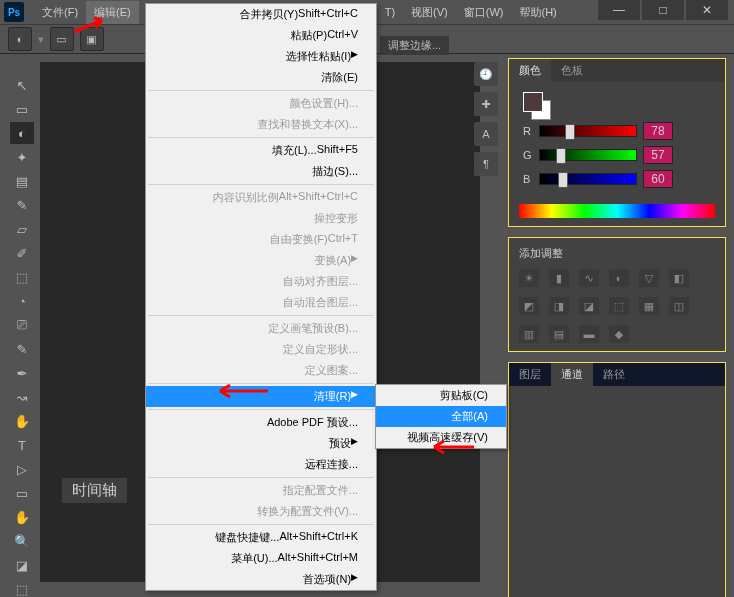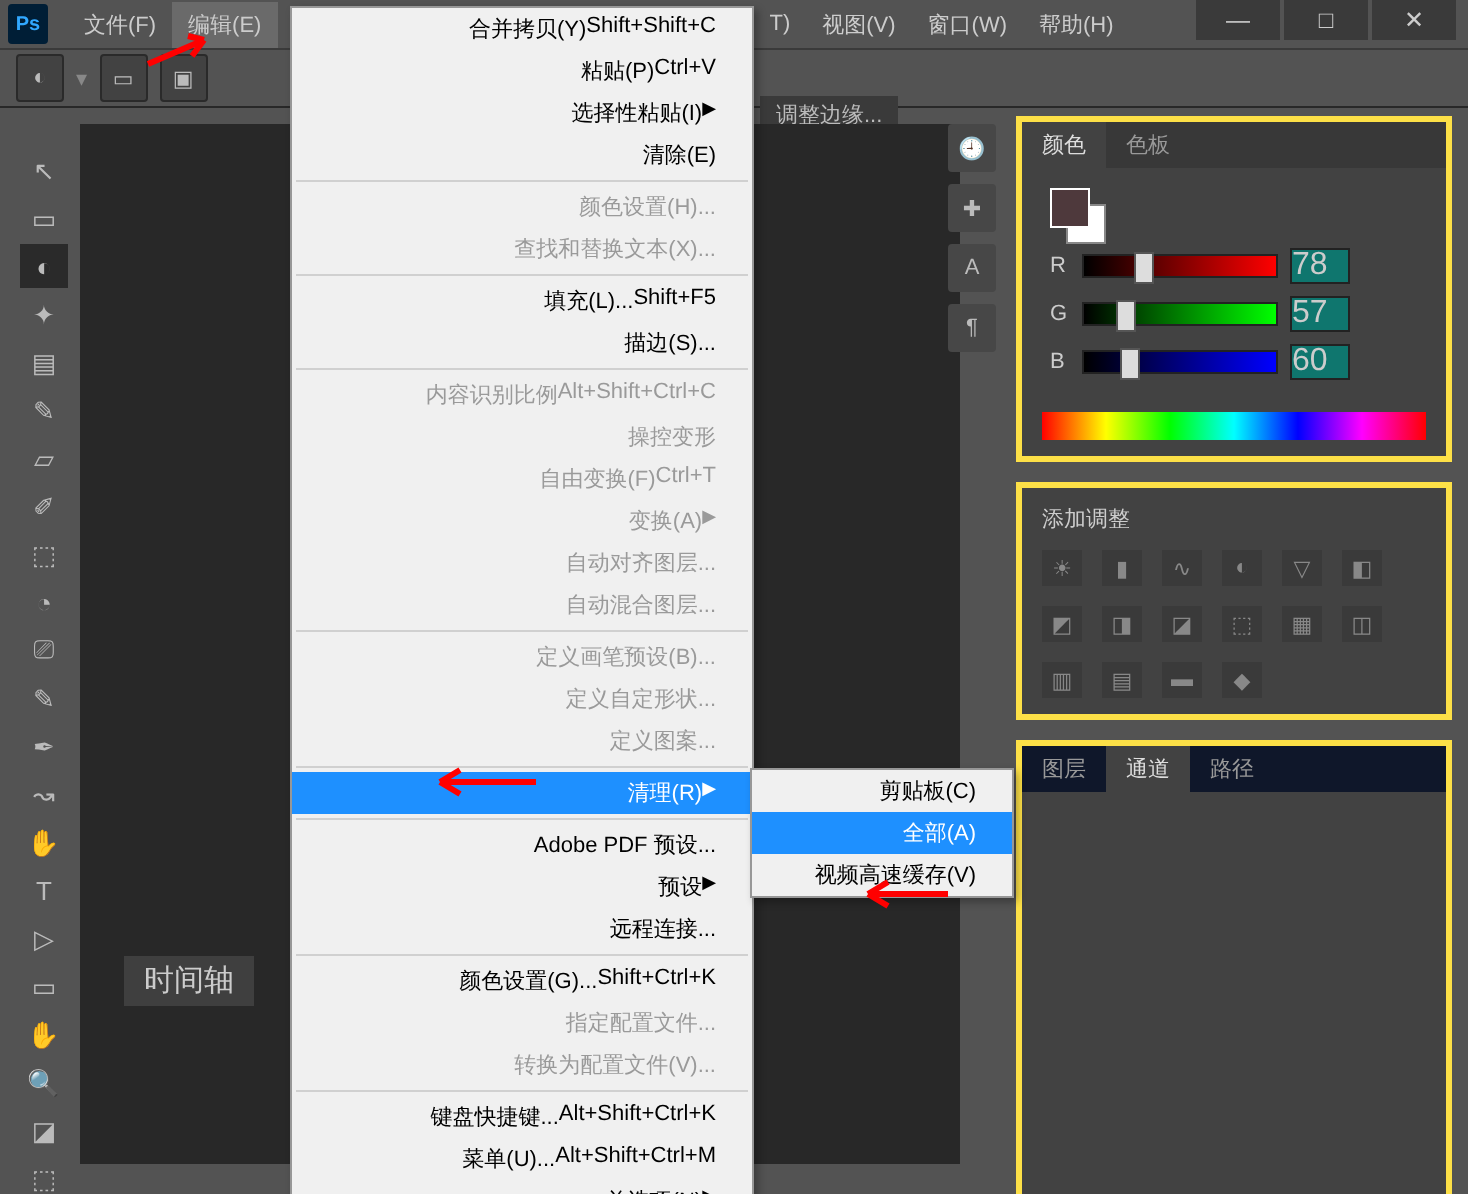--- a/index.html
+++ b/index.html
@@ -4,53 +4,53 @@
 <style>
 body{margin:0;background:#535353;font-family:"Microsoft YaHei",Arial,sans-serif;font-size:11px;color:#ccc;overflow:hidden;width:734px;height:597px;position:relative}
 .menubar{background:#535353;height:24px;display:flex;align-items:center;padding-left:4px;position:relative}
 .ps-logo{width:20px;height:20px;background:#001e36;color:#31a8ff;font-weight:bold;font-size:10px;display:flex;align-items:center;justify-content:center;border-radius:2px;margin-right:10px}
 .menu-item{padding:4px 8px;color:#ccc;cursor:pointer}
 .menu-item.highlighted{background:#6a6a6a}
 .window-controls{position:absolute;right:6px;top:0;display:flex;gap:2px}
 .wc-btn{width:42px;height:20px;background:#3a3a3a;color:#ccc;display:flex;align-items:center;justify-content:center;font-size:12px;cursor:pointer}
 .toolbar2{background:#535353;height:28px;display:flex;align-items:center;padding-left:8px;gap:6px;border-top:1px solid #3a3a3a;border-bottom:1px solid #282828}
 .tb-icon{width:22px;height:22px;background:#424242;border:1px solid #2a2a2a;border-radius:2px;display:flex;align-items:center;justify-content:center;color:#bbb}
-.adjust-tab{position:absolute;left:380px;top:48px;background:#3a3a3a;color:#bbb;padding:2px 8px;font-size:11px}
+.adjust-tab{position:absolute;left:380px;top:36px;background:#3a3a3a;color:#bbb;padding:2px 8px;font-size:11px}
 .left-tools{position:absolute;left:8px;top:70px;width:26px;background:#535353;display:flex;flex-direction:column;gap:2px;padding:4px 2px}
 .tool{width:24px;height:22px;display:flex;align-items:center;justify-content:center;color:#bbb;font-size:13px}
 .tool.active{background:#2a2a2a}
 .canvas-bg{position:absolute;left:40px;top:62px;width:440px;height:520px;background:#282828}
 .timeline-tab{position:absolute;left:62px;top:478px;background:#3f3f3f;padding:3px 10px;color:#ccc;font-size:15px}
 .dropdown{position:absolute;left:145px;top:3px;width:230px;background:#f0f0f0;border:1px solid #979797;color:#000;box-shadow:2px 2px 4px rgba(0,0,0,.3);z-index:100}
 .dd-row{display:flex;justify-content:flex-end;padding:3px 18px 3px 18px;font-size:11px}
 .dd-row.disabled{color:#9a9a9a}
 .dd-row.hl{background:#1e90ff;color:#fff}
 .dd-sep{height:1px;background:#d0d0d0;margin:2px 2px}
 .dd-arrow{font-size:9px}
 .submenu{position:absolute;left:375px;top:384px;width:130px;background:#f0f0f0;border:1px solid #979797;color:#000;z-index:101;box-shadow:2px 2px 4px rgba(0,0,0,.3)}
 .right-panels{position:absolute;right:8px;top:58px;width:218px;display:flex;flex-direction:column;gap:10px}
 .right-icons{position:absolute;right:232px;top:62px;width:28px;display:flex;flex-direction:column;gap:6px}
 .ri{width:24px;height:24px;display:flex;align-items:center;justify-content:center;color:#bbb;background:#474747;border-radius:2px}
-.panel{background:#424242;border:3px solid #fde047}
+.panel{background:#424242;border:1px solid #fde047}
 .panel-tabs{display:flex;background:#383838}
 .ptab{padding:4px 10px;color:#999;font-size:11px}
 .ptab.active{background:#424242;color:#ddd}
 .color-body{padding:10px 10px 6px 14px}
 .swatch-pair{display:inline-block;position:relative;width:32px;height:30px;vertical-align:top;margin-right:10px}
 .sw-fg{position:absolute;width:18px;height:18px;background:#000;border:1px solid #fff;top:0;left:0}
 .sw-bg{position:absolute;width:18px;height:18px;background:#fff;border:1px solid #888;top:8px;left:8px}
 .rgb-rows{display:inline-block;vertical-align:top;width:150px}
 .rgb-row{display:flex;align-items:center;gap:6px;margin-bottom:6px}
 .rgb-label{width:10px;color:#ccc}
 .slider{flex:1;height:10px;border:1px solid #222;position:relative}
 .slider.r{background:linear-gradient(to right,#000,#f00)}
 .slider.g{background:linear-gradient(to right,#000,#0f0)}
 .slider.b{background:linear-gradient(to right,#000,#00f)}
 .slider-knob{position:absolute;top:-2px;width:8px;height:14px;background:#ddd;border:1px solid #555;transform:translateX(-50%)}
-.val-box{width:28px;height:16px;background:#0f766e;border:1px solid #222;color:#ccc;text-align:left;font-size:16px;line-height:16px}
+.val-box{width:28px;height:16px;background:#be185d;border:1px solid #222;color:#ccc;text-align:center;font-size:12px;line-height:16px}
 .spectrum{height:14px;margin:4px 10px 8px;background:linear-gradient(to right,red,yellow,lime,cyan,blue,magenta,red)}
 .adj-body{padding:8px 10px}
 .adj-title{color:#ccc;margin-bottom:8px}
 .adj-icons{display:flex;flex-wrap:wrap;gap:10px}
 .adj-icon{width:20px;height:18px;background:#3a3a3a;color:#888;display:flex;align-items:center;justify-content:center;font-size:11px}
 .layer-tabs{display:flex;background:#0f172a}
 .layer-body{height:230px;background:#424242}
 .red-arrow{position:absolute;z-index:200}
 .red-arrow svg{display:block}
 </style>
@@ -121,21 +121,21 @@
     <div class="tool">▭</div>
     <div class="tool">✋</div>
     <div class="tool">🔍</div>
     <div class="tool">◪</div>
     <div class="tool">⬚</div>
   </div>
 
 <div class="dropdown" id="edit-dd">
     <div class="dd-row">
       <span>合并拷贝(Y)</span>
-      <span>Shift+Shift+C</span>
+      <span>Shift+Ctrl+C</span>
     </div>
     <div class="dd-row">
       <span>粘贴(P)</span>
       <span>Ctrl+V</span>
     </div>
     <div class="dd-row">
       <span>选择性粘贴(I)</span>
       <span class="dd-arrow">▶</span>
     </div>
     <div class="dd-row">
@@ -210,24 +210,20 @@
     </div>
     <div class="dd-row">
       <span>预设</span>
       <span class="dd-arrow">▶</span>
     </div>
     <div class="dd-row">
       <span>远程连接...</span>
       <span></span>
     </div>
     <div class="dd-sep"></div>
-    <div class="dd-row">
-      <span>颜色设置(G)...</span>
-      <span>Shift+Ctrl+K</span>
-    </div>
     <div class="dd-row disabled">
       <span>指定配置文件...</span>
       <span></span>
     </div>
     <div class="dd-row disabled">
       <span>转换为配置文件(V)...</span>
       <span></span>
     </div>
     <div class="dd-sep"></div>
     <div class="dd-row">

